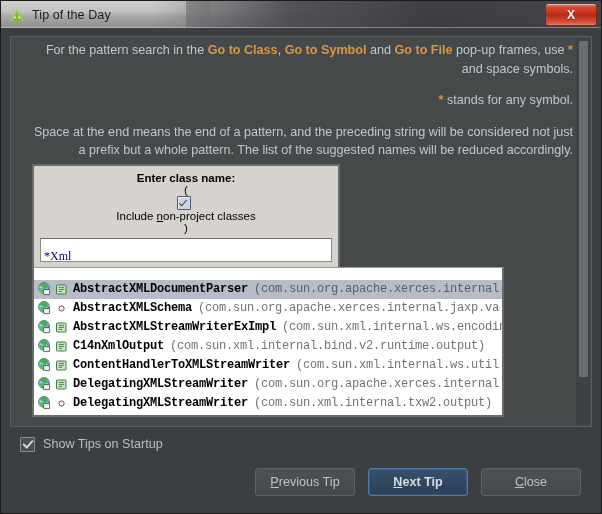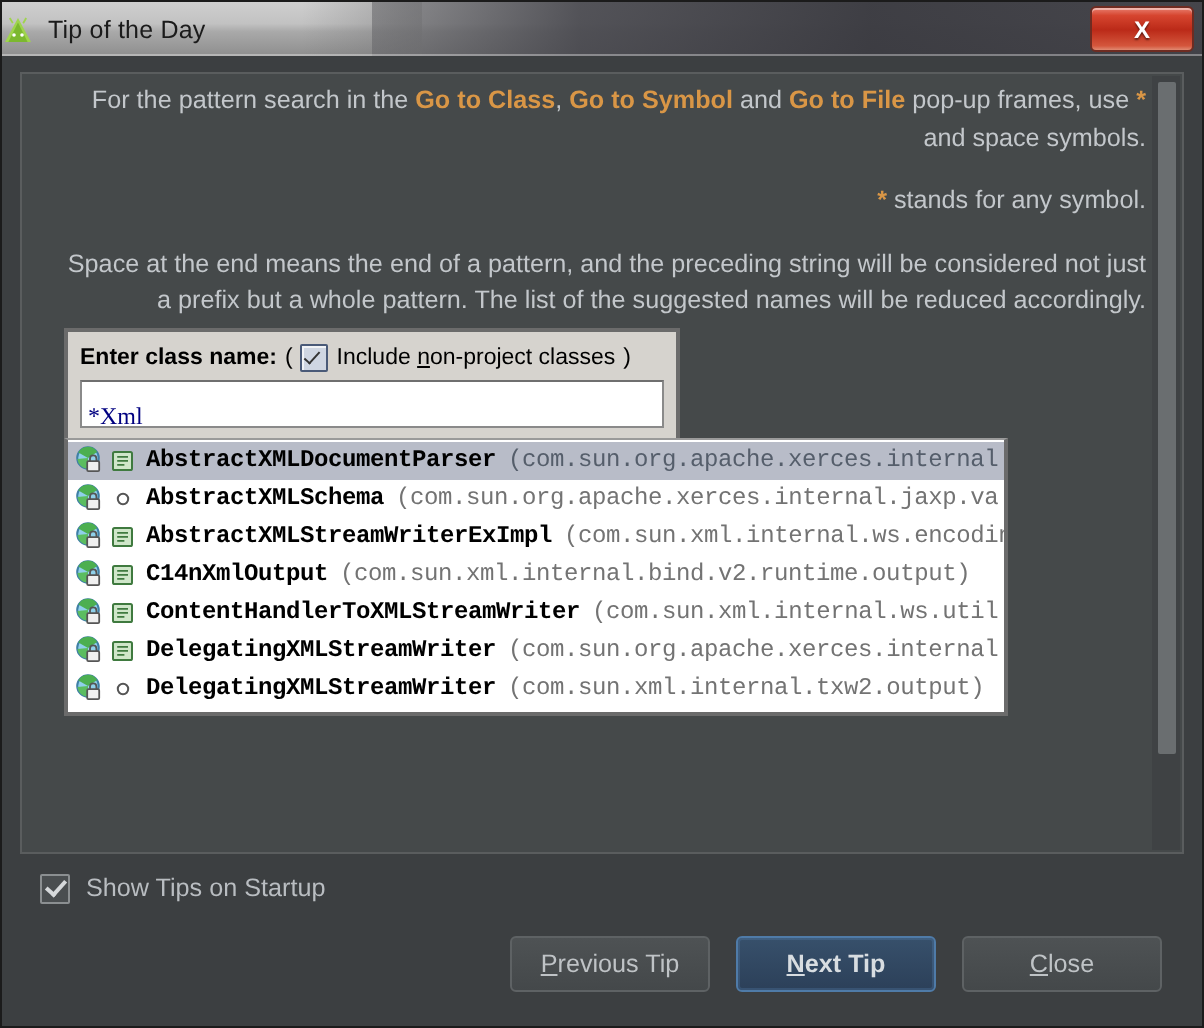--- a/index.html
+++ b/index.html
@@ -28,20 +28,21 @@
   }
 
   
   .titlebar {
     position: relative;
     height: 27px;
     flex: 0 0 27px;
     background: linear-gradient(to bottom, #cfcfcf 0%, #c2c2c2 40%, #a9a9a9 55%, #8e8e8e 100%);
     display: flex;
     align-items: center;
+    padding-left: 8px;
     box-sizing: border-box;
     overflow: hidden;
   }
   .titlebar::after {
     content: "";
     position: absolute;
     left: 0; right: 0; bottom: 0;
     height: 1px;
     background: rgba(255,255,255,0.35);
   }
@@ -165,20 +166,21 @@
     border-bottom: none;
     padding: 6px 6px 5px 6px;
   }
   .shot-top-row {
     display: flex;
     align-items: center;
     font-size: 11.5px;
     color: #000;
     white-space: nowrap;
     margin-bottom: 4px;
+    flex-direction: column;
   }
   .lbl-bold { font-weight: bold; font-size: 11.5px; }
   .paren { margin: 0 4px; font-size: 11.5px; }
   .mini-check {
     width: 12px; height: 12px;
     flex: 0 0 12px;
     background: #cfd6e2;
     border: 1px solid #4a5a78;
     border-radius: 1px;
     position: relative;
@@ -222,20 +224,21 @@
     align-items: center;
     height: 19px;
     padding-left: 3px;
     white-space: nowrap;
     overflow: hidden;
     font-family: "Liberation Mono", monospace;
     font-size: 12px;
   }
   .shot-row.sel {
     background: #b8bcc8;
+    margin-top: 11px;
   }
   .ic-class {
     width: 15px; height: 14px;
     flex: 0 0 15px;
     margin-right: 3px;
   }
   .ic-mod {
     width: 13px; height: 13px;
     flex: 0 0 13px;
     margin-right: 5px;

